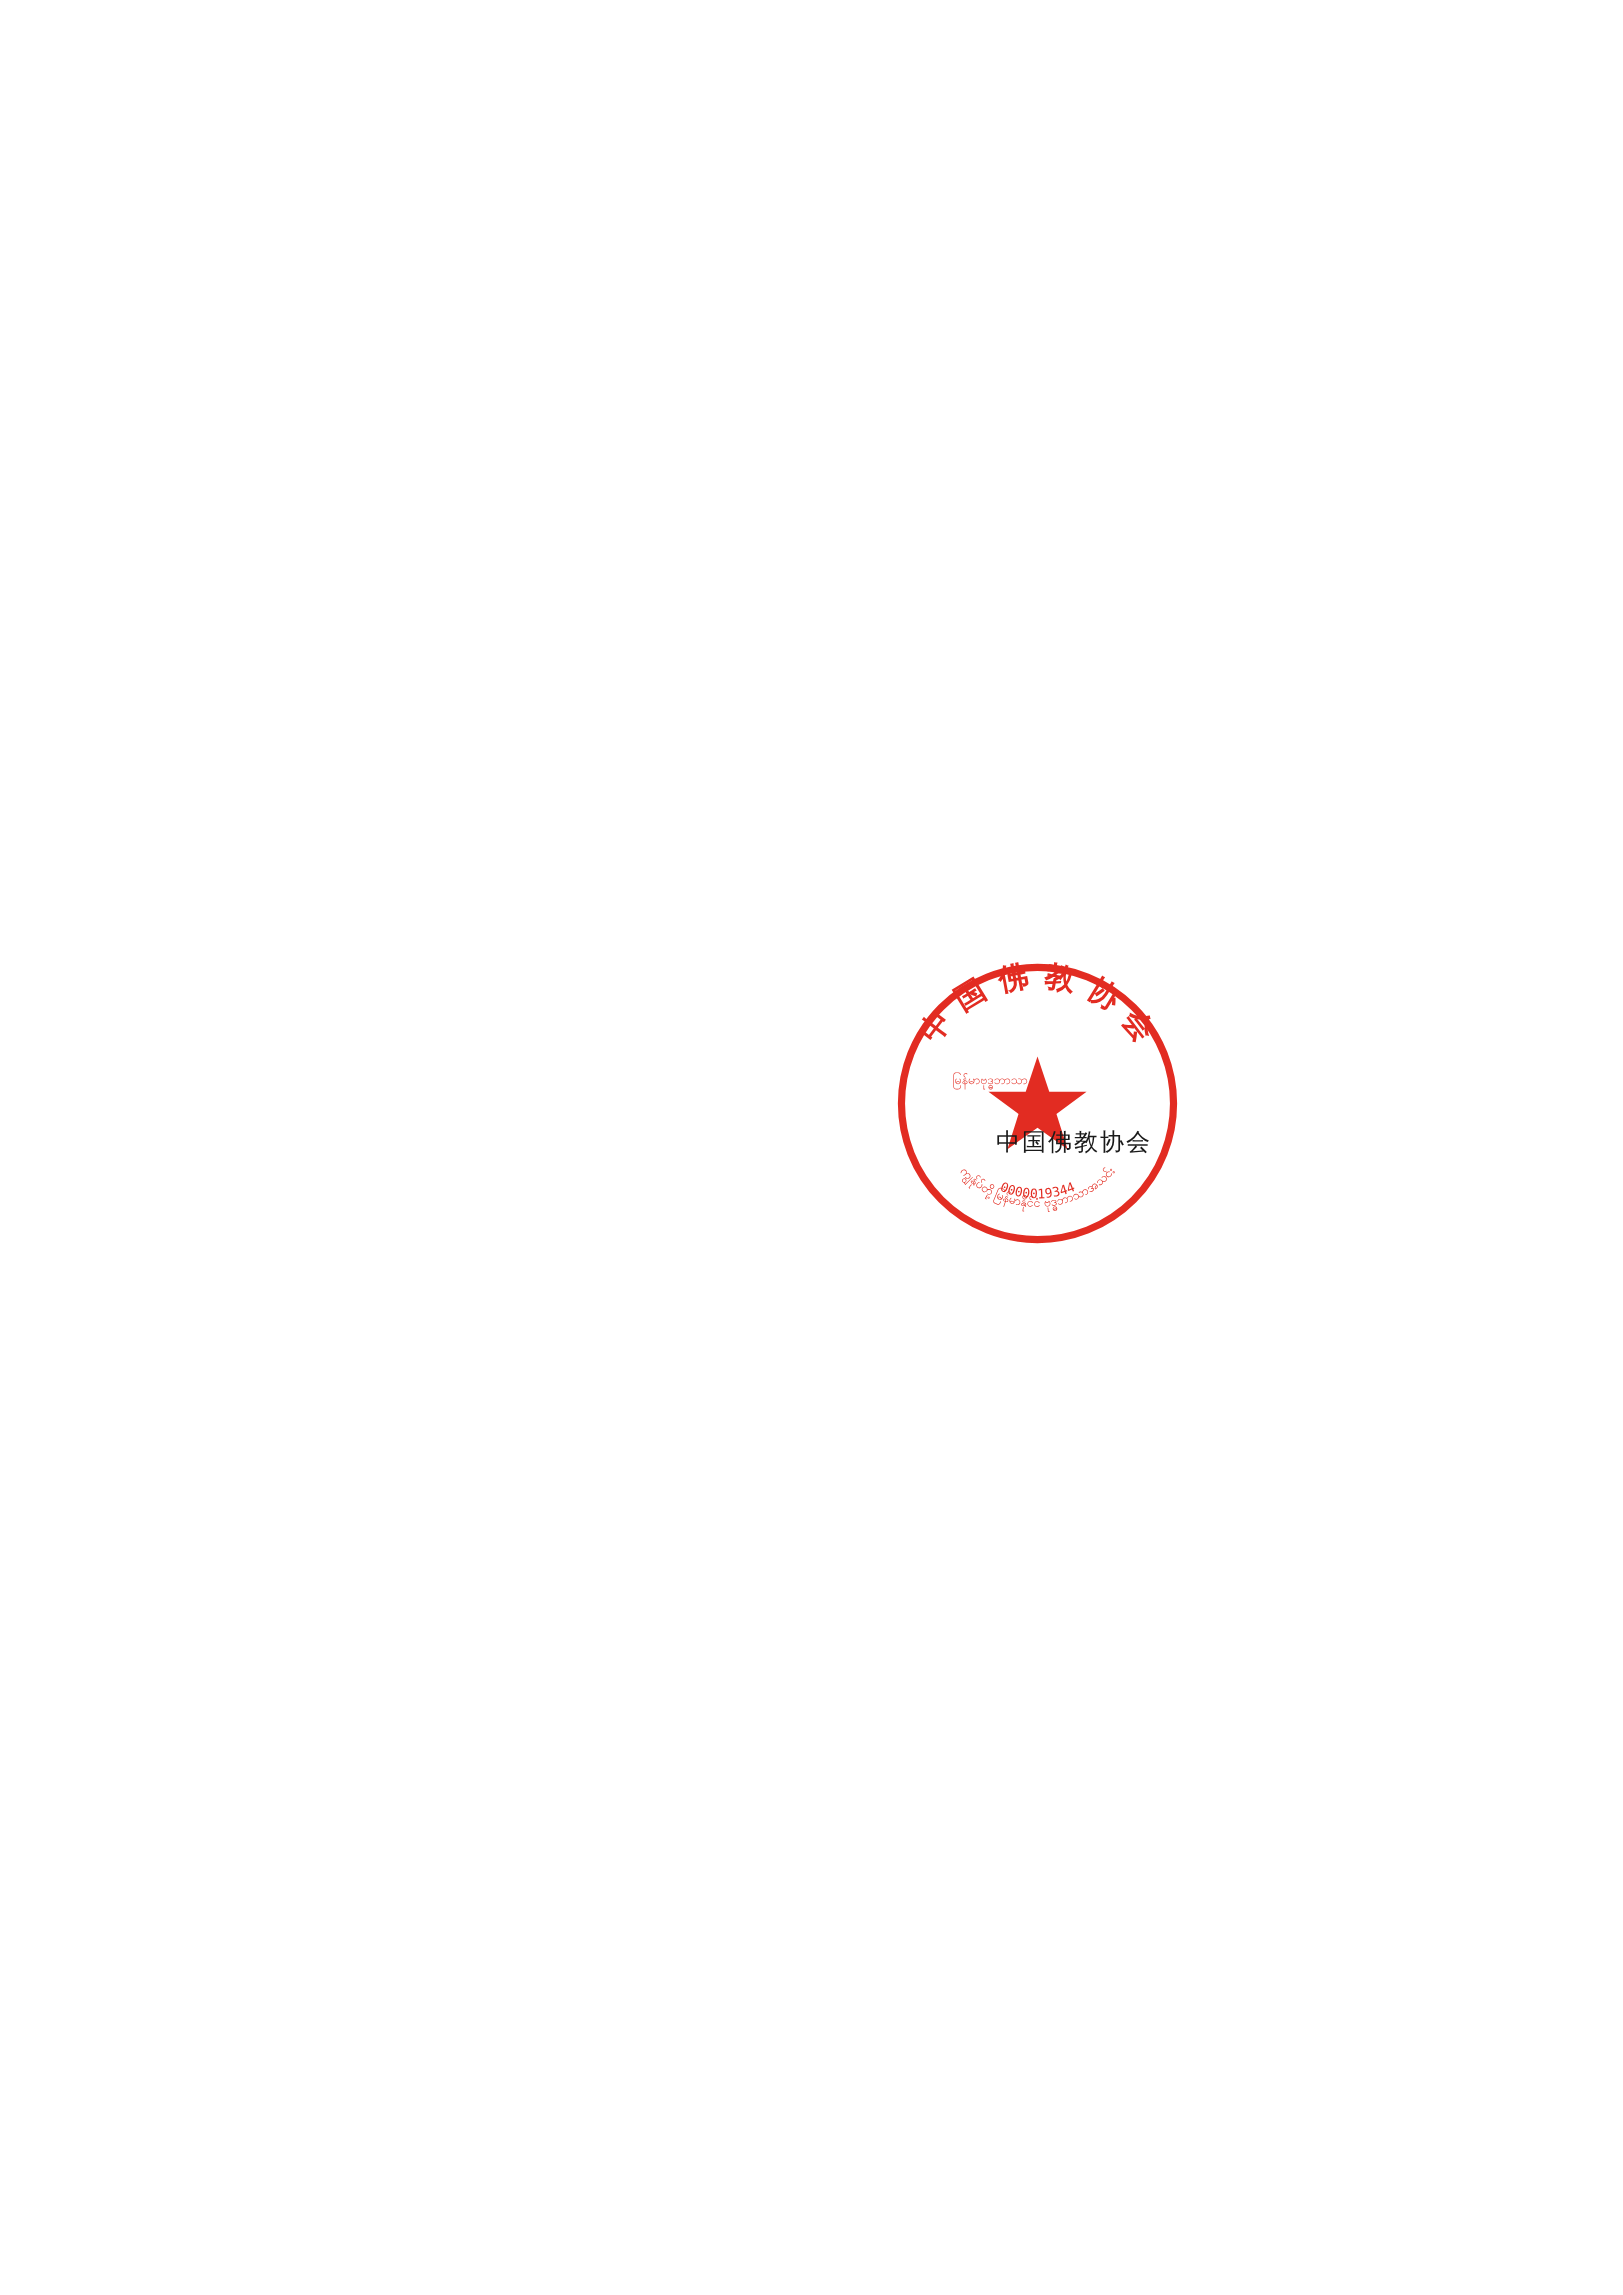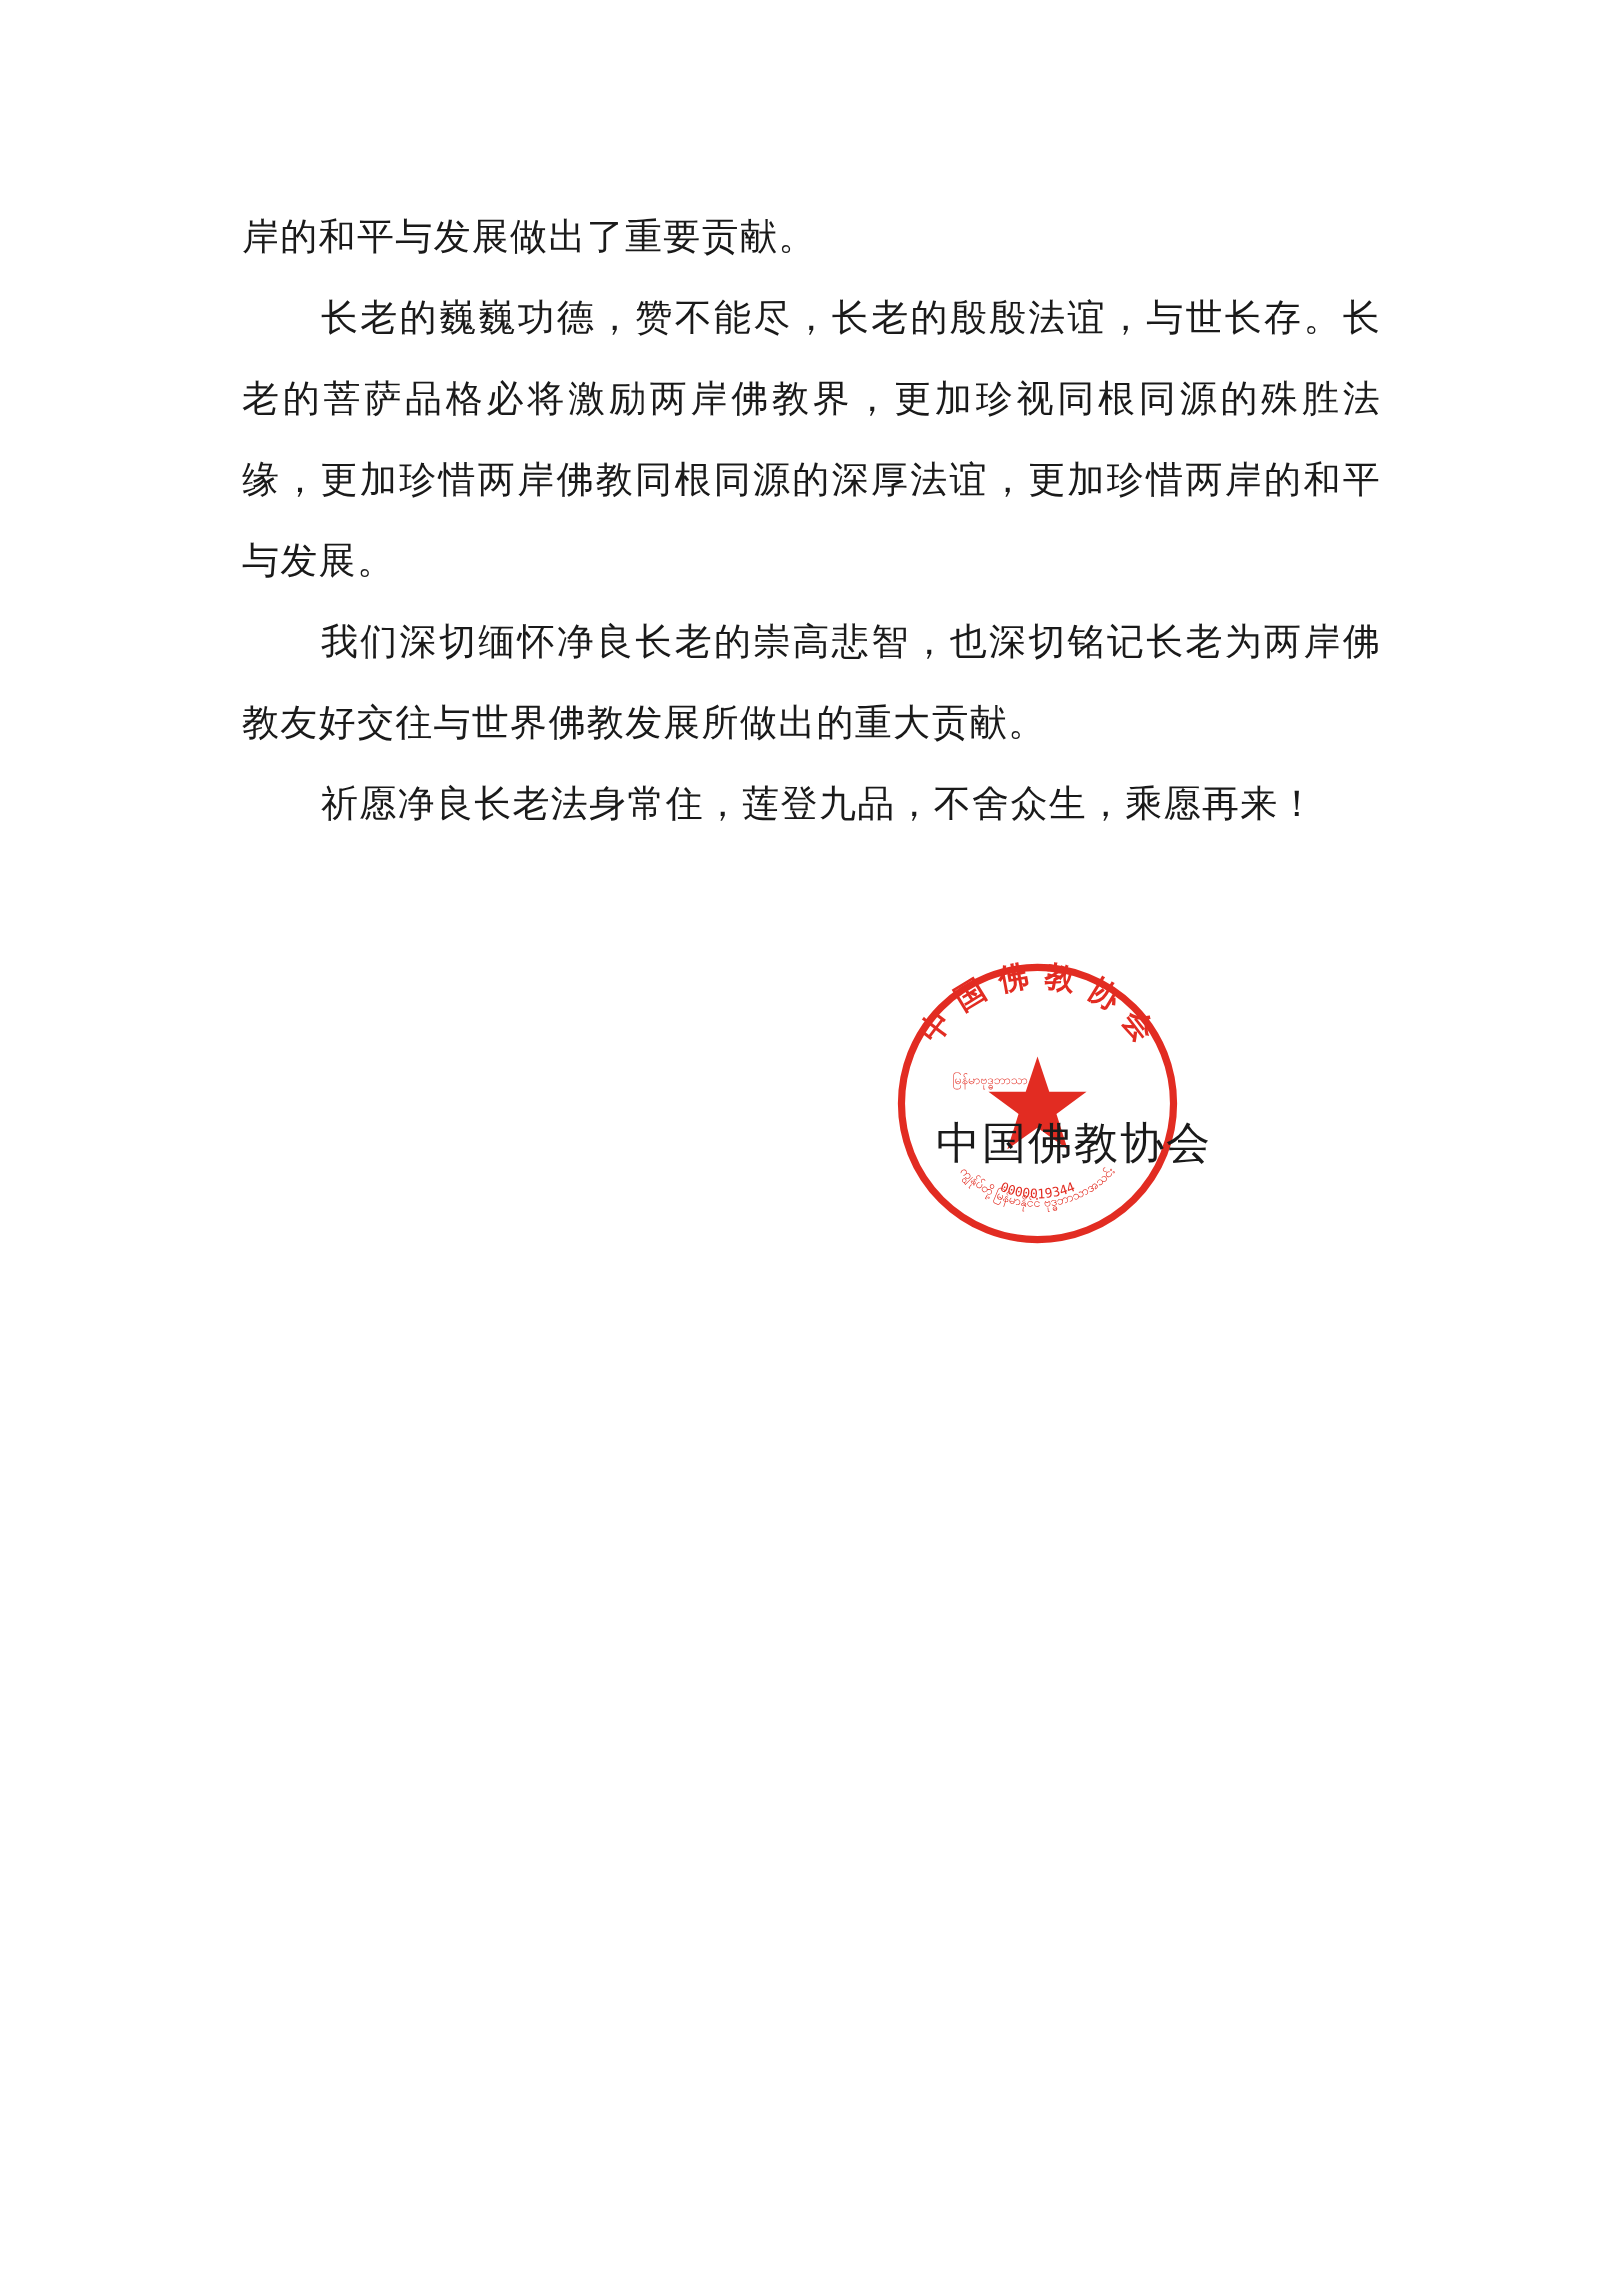--- a/index.html
+++ b/index.html
@@ -39,21 +39,21 @@
   }
   .signature-block {
     position: absolute;
     left: 904px;
     top: 1113px;
     width: 340px;
     text-align: center;
   }
   .sig-line {
     font-family: "DejaVu Sans", sans-serif;
-    font-size: 44px;
+    font-size: 24px;
     line-height: 59px;
     color: #1a1a1a;
     letter-spacing: 2px;
     position: relative;
     z-index: 3;
   }
   .sig-date {
     letter-spacing: 2.6px;
   }
   
@@ -85,26 +85,20 @@
     font-family: "DejaVu Sans Mono", monospace;
     font-size: 20px;
     fill: #e01b10;
   }
 </style>
 </head>
 <body>
 
 <div class="page">
 
-  <div class="content">
-    <p class="para">岸的和平与发展做出了重要贡献。</p>
-    <p class="para indent">长老的巍巍功德，赞不能尽，长老的殷殷法谊，与世长存。长老的菩萨品格必将激励两岸佛教界，更加珍视同根同源的殊胜法缘，更加珍惜两岸佛教同根同源的深厚法谊，更加珍惜两岸的和平与发展。</p>
-    <p class="para indent">我们深切缅怀净良长老的崇高悲智，也深切铭记长老为两岸佛教友好交往与世界佛教发展所做出的重大贡献。</p>
-    <p class="para indent">祈愿净良长老法身常住，莲登九品，不舍众生，乘愿再来！</p>
-  </div>
 
   <div class="seal">
     <svg width="327" height="327" viewBox="0 0 500 500" xmlns="http://www.w3.org/2000/svg">
       <defs>
         <path id="ringTop" d="M 70,250 A 180,180 0 0 1 430,250" fill="none"></path>
         <path id="ringBottom" d="M 92,250 A 158,158 0 0 0 408,250" fill="none"></path>
         <path id="ringBottom2" d="M 105,250 A 145,145 0 0 0 395,250" fill="none"></path>
       </defs>
 
       <circle cx="250" cy="250" r="208" fill="none" stroke="#e01b10" stroke-width="11"></circle>

